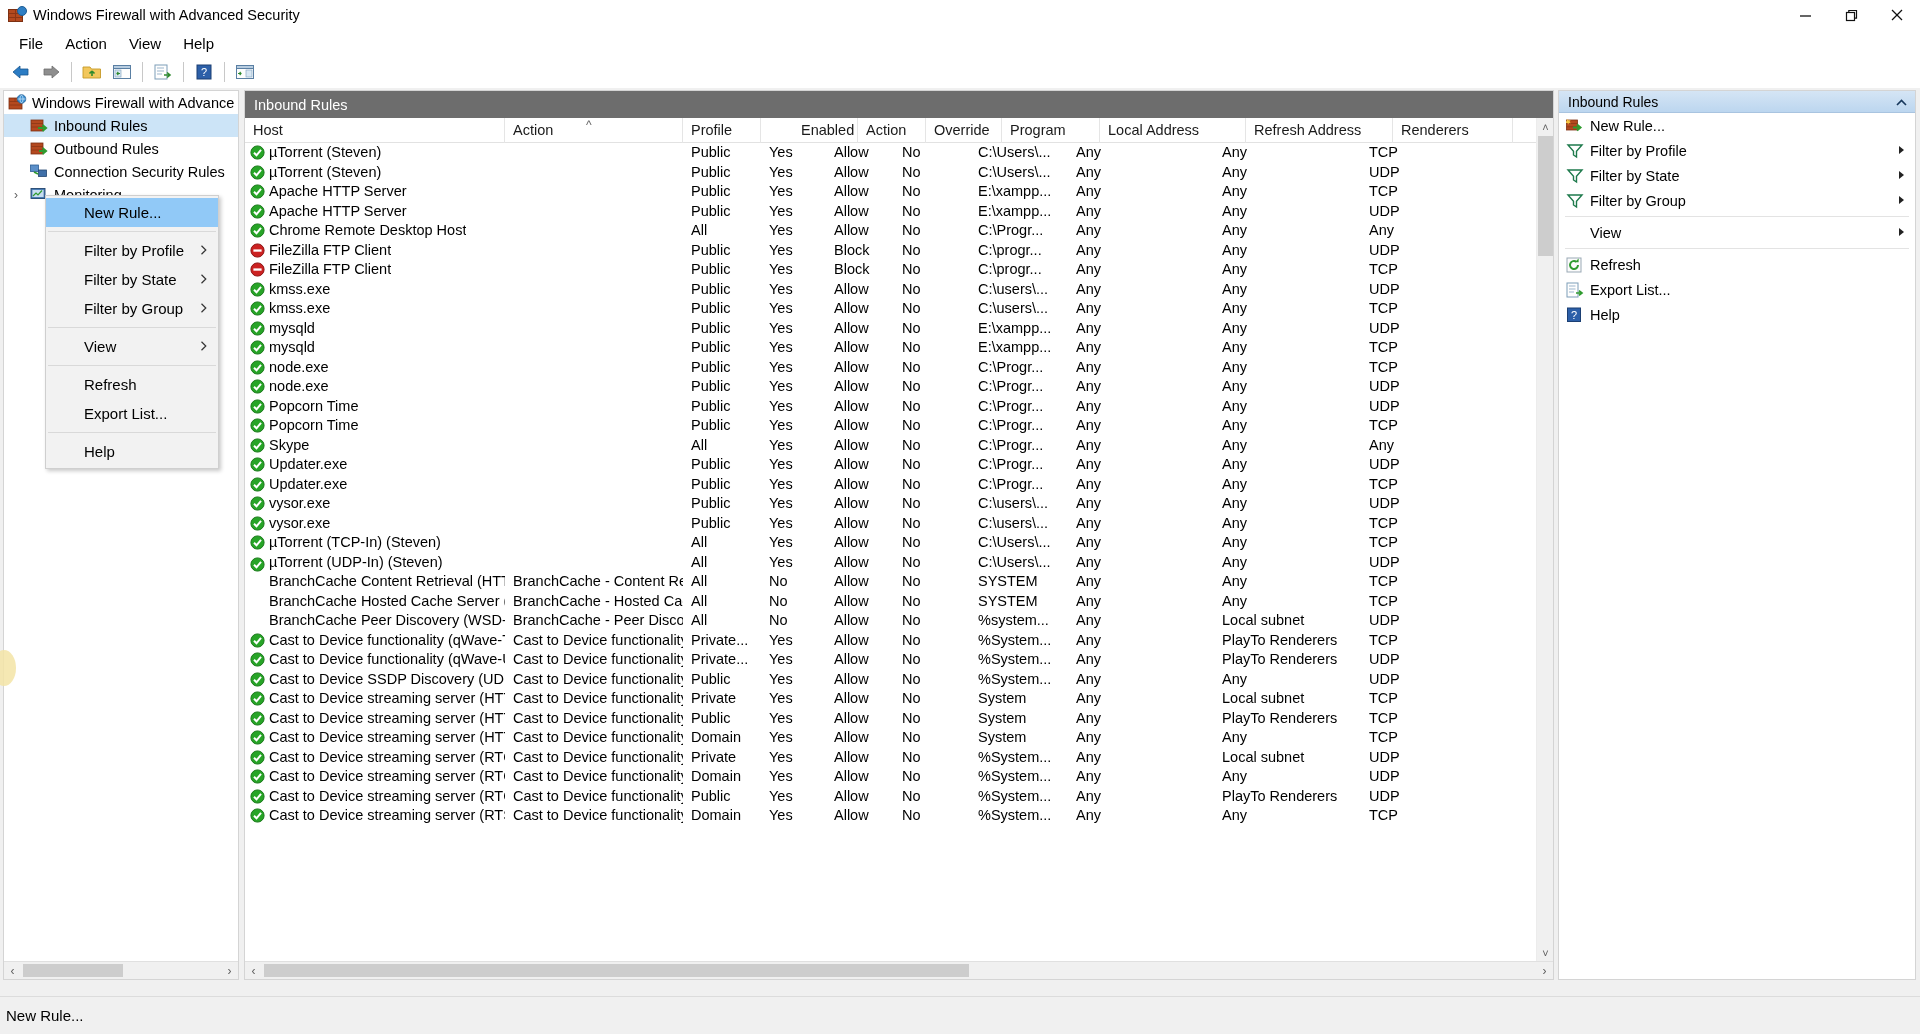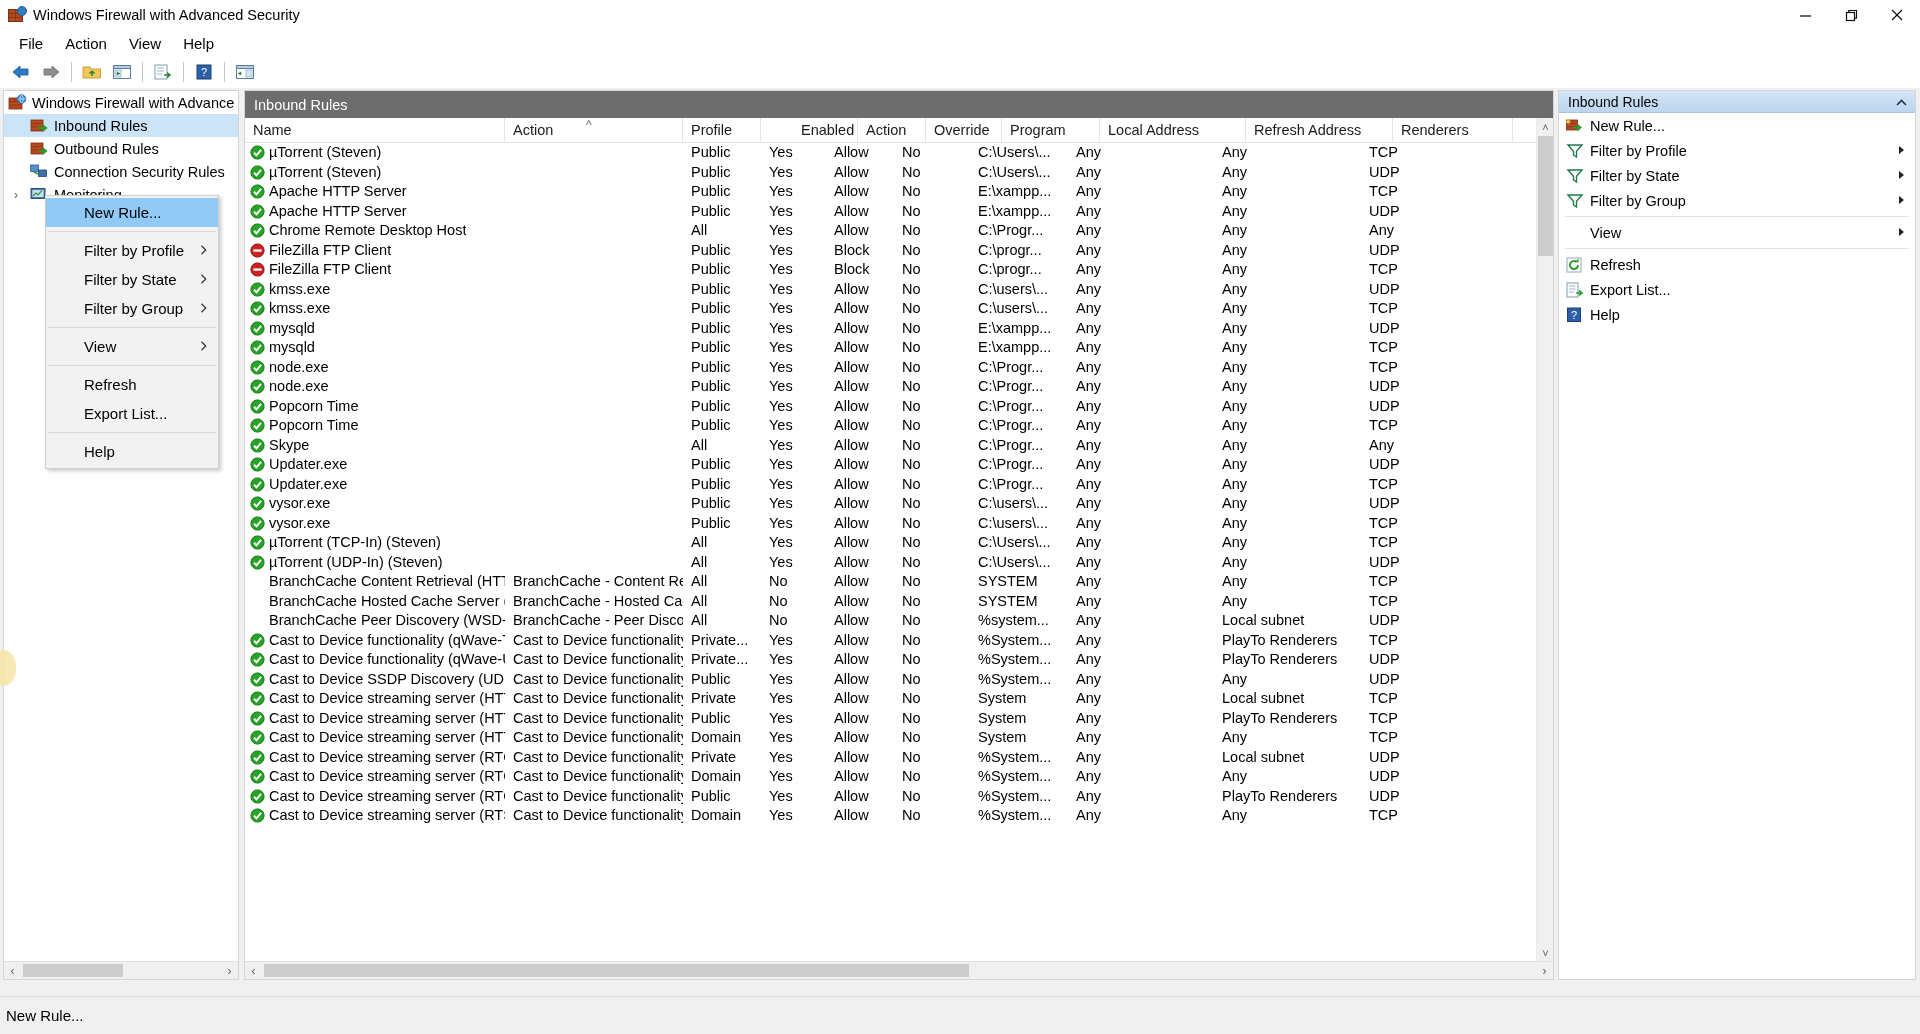--- a/index.html
+++ b/index.html
@@ -342,21 +342,21 @@
         </div>
         <div class="hs-arrow">›</div>
       </div>
     </div>
 
     <div class="center-pane">
       <div class="pane-header">Inbound Rules</div>
 
       <div class="grid-wrap">
         <div class="col-head" id="colhead">
-            <div class="ch" style="width: 260px;">Name</div>
+            <div class="ch" style="width: 260px;">Host</div>
             <div class="ch" style="width: 178px;">Action</div>
             <div class="ch" style="width: 78px;">Profile</div>
             <div class="ch" style="width: 65px; margin-left: 32px;">Enabled</div>
             <div class="ch" style="width: 68px;">Action</div>
             <div class="ch" style="width: 76px;">Override</div>
             <div class="ch" style="width: 98px;">Program</div>
             <div class="ch" style="width: 146px;">Local Address</div>
             <div class="ch" style="width: 147px;">Refresh Address</div>
             <div class="ch" style="width: 120px;">Renderers</div>
             <div class="sort-caret" style="left: 341px;">^</div>
@@ -734,21 +734,21 @@
               <div class="cell" style="width: 78px;">All</div>
               <div class="cell" style="width: 65px;">Yes</div>
               <div class="cell" style="width: 68px;">Allow</div>
               <div class="cell" style="width: 76px;">No</div>
               <div class="cell" style="width: 98px;">C:\Users\...</div>
               <div class="cell" style="width: 146px;">Any</div>
               <div class="cell" style="width: 147px;">Any</div>
               <div class="cell" style="width: 120px;">TCP</div>
             </div>
             <div class="row">
-              <div class="cell name" style="width: 260px;">
+              <div class="cell name" style="width: 260px; align-items: flex-end;">
                 <span class="bullet"><svg width="15" height="15" viewBox="0 0 15 15">
                     <circle cx="7.5" cy="7.5" r="6.6" fill="#27a427" stroke="#1b7a1b" stroke-width="1"></circle>
                     <path d="M4 7.8 L6.5 10.3 L11 4.8" fill="none" stroke="#ffffff" stroke-width="2"></path>
                   </svg></span>
                 <span class="nm">µTorrent (UDP-In) (Steven)</span>
               </div>
               <div class="cell" style="width: 178px;"></div>
               <div class="cell" style="width: 78px;">All</div>
               <div class="cell" style="width: 65px;">Yes</div>
               <div class="cell" style="width: 68px;">Allow</div>

